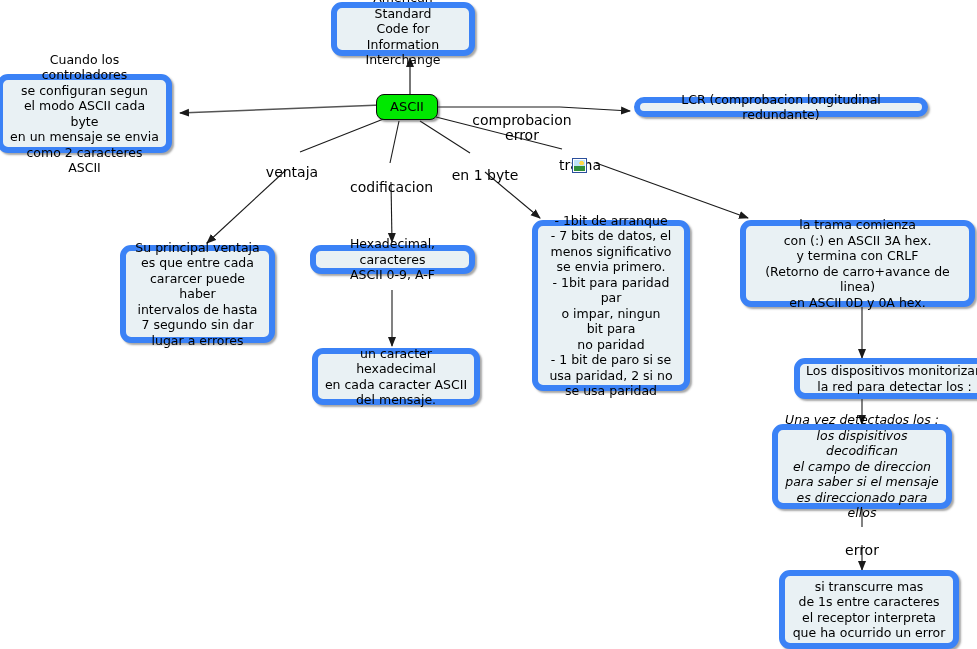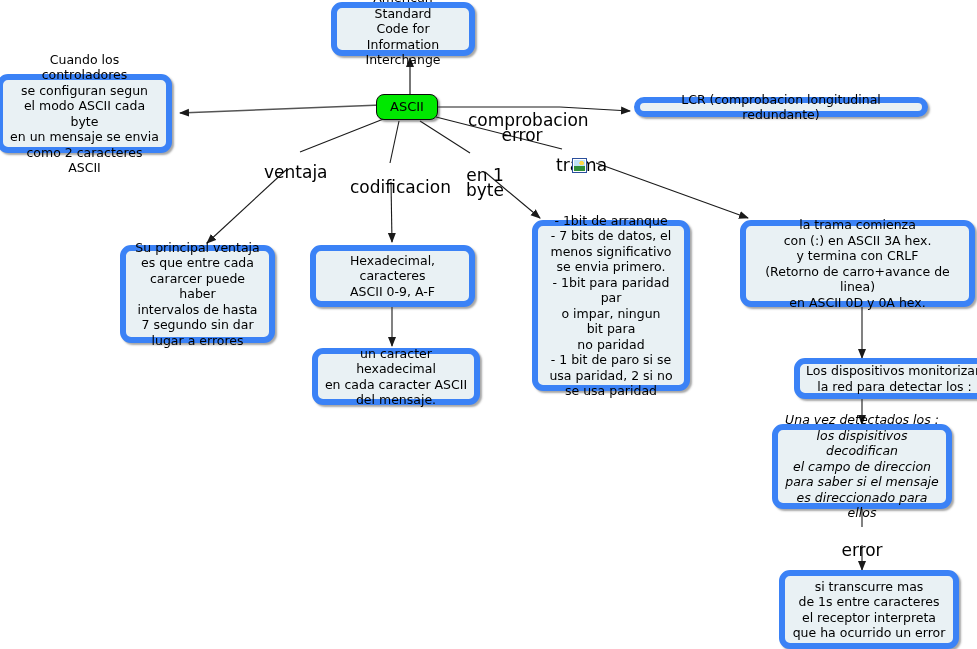--- a/index.html
+++ b/index.html
@@ -51,21 +51,21 @@
     font-size: 13px;
     box-shadow: 2px 2px 2px rgba(60,60,60,0.5);
   }
   .node .txt {
     display: block;
     white-space: pre-line;
     width: 100%;
   }
   .link-label {
     position: absolute;
-    font-size: 17px;
+    font-size: 14px;
     line-height: 15px;
     color: #000000;
     text-align: center;
     white-space: pre-line;
     background: transparent;
   }
   .res-icon {
     position: absolute;
     width: 15px;
     height: 15px;
@@ -148,21 +148,21 @@
 
   <div class="node" style="left:120px; top:245px; width:155px; height:98px;">
     <span class="txt">Su principal ventaja
 es que entre cada
 cararcer puede haber
 intervalos de hasta
 7 segundo sin dar
 lugar a errores</span>
   </div>
 
-  <div class="node" style="left:310px; top:245px; width:165px; height:62px;">
+  <div class="node" style="left:310px; top:245px; width:165px; height:29px;">
     <span class="txt">Hexadecimal, caracteres
 ASCII 0-9, A-F</span>
   </div>
 
   <div class="node" style="left:312px; top:348px; width:168px; height:57px;">
     <span class="txt">un caracter hexadecimal
 en cada caracter ASCII
 del mensaje.</span>
   </div>
 

